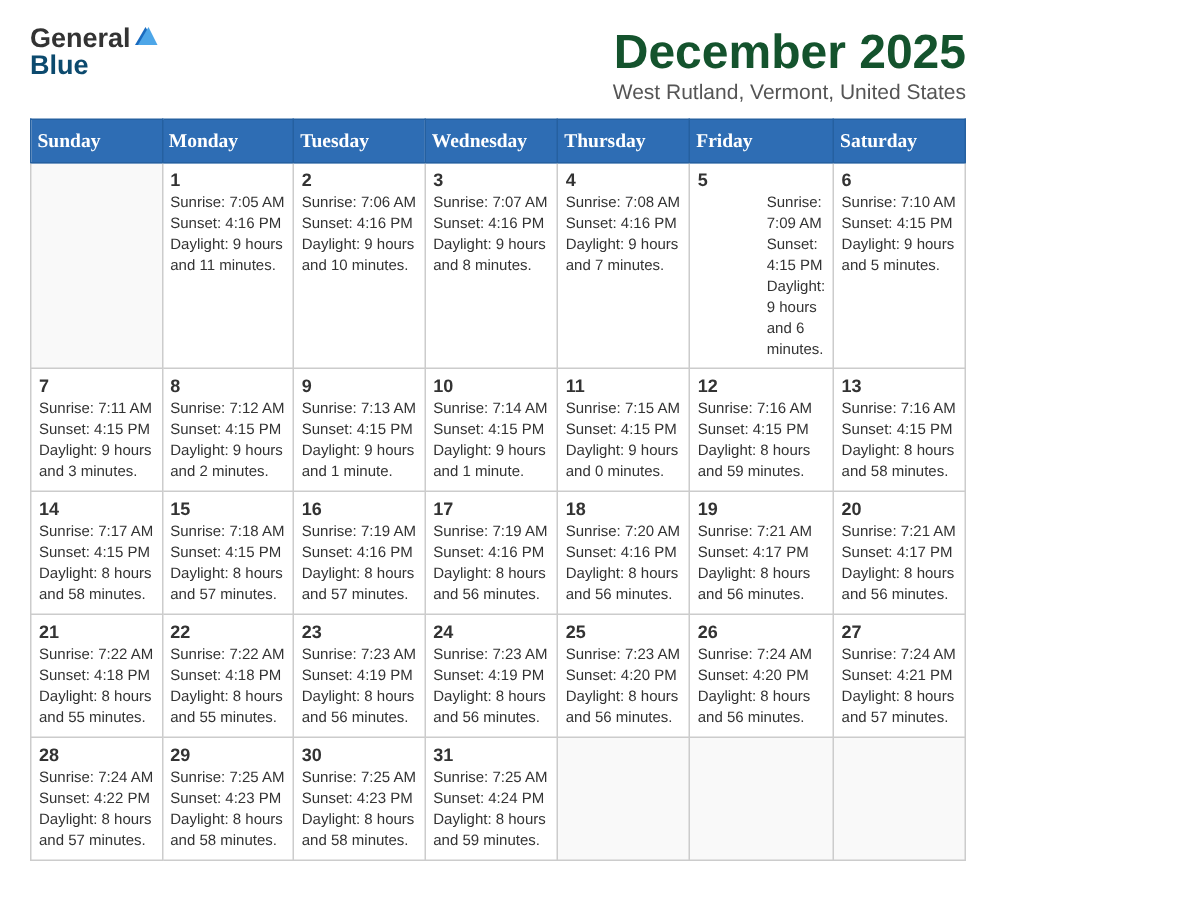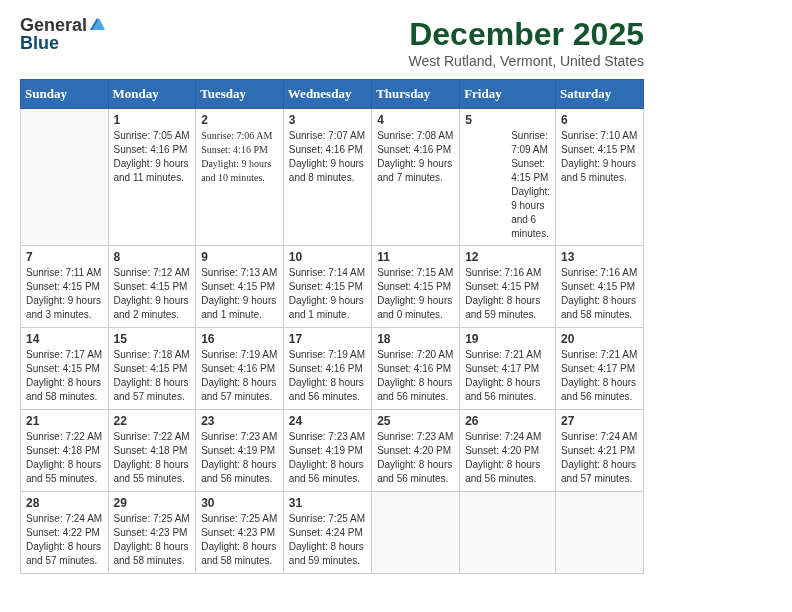--- a/index.html
+++ b/index.html
@@ -124,21 +124,21 @@
           <td class="other-month"></td>
           <td>
             <span class="day-number">1</span>
             <div class="cell-text" style="white-space: pre-line;">Sunrise: 7:05 AM
 Sunset: 4:16 PM
 Daylight: 9 hours
 and 11 minutes.</div>
           </td>
           <td>
             <span class="day-number">2</span>
-            <div class="cell-text" style="white-space: pre-line; font-family: Liberation Serif, serif;">Sunrise: 7:06 AM
+            <div class="cell-text" style="white-space: pre-line;">Sunrise: 7:06 AM
 Sunset: 4:16 PM
 Daylight: 9 hours
 and 10 minutes.</div>
           </td>
           <td>
             <span class="day-number">3</span>
             <div class="cell-text" style="white-space: pre-line;">Sunrise: 7:07 AM
 Sunset: 4:16 PM
 Daylight: 9 hours
 and 8 minutes.</div>

